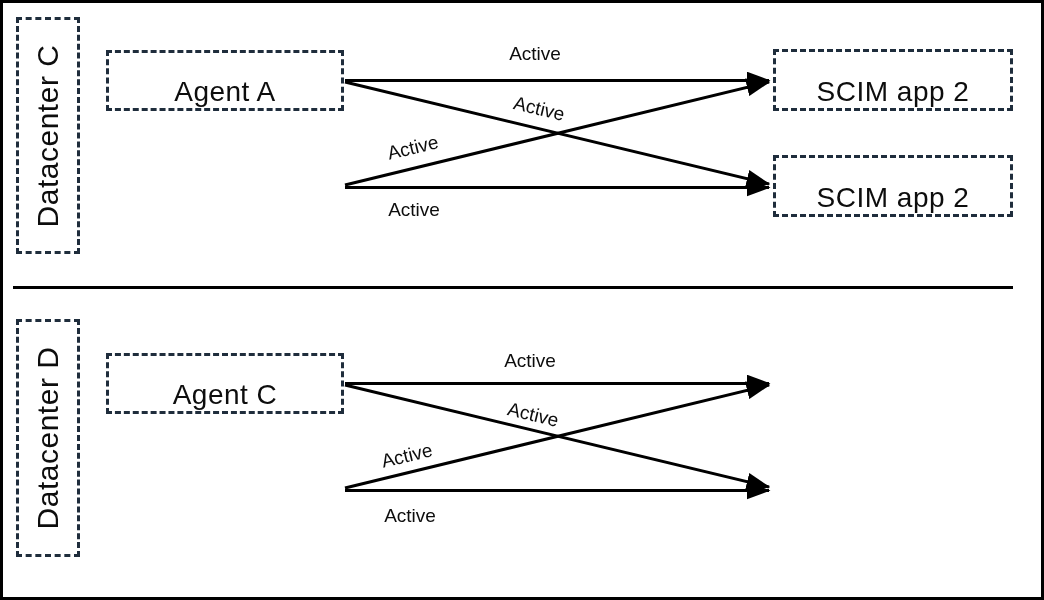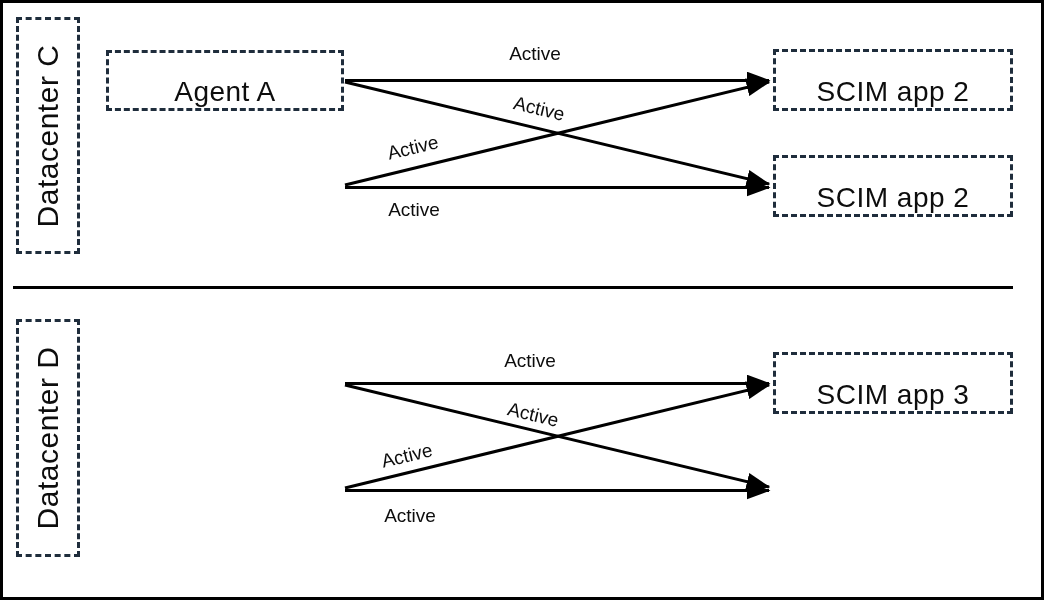--- a/index.html
+++ b/index.html
@@ -117,23 +117,23 @@
   <span class="edge-label rot-down" style="left:536px; top:106px;">Active</span>
   <span class="edge-label rot-up" style="left:410px; top:145px;">Active</span>
   <span class="edge-label" style="left:411px; top:207px;">Active</span>
 
   <div class="divider"></div>
 
   <div class="dc-box" style="left:13px; top:316px; width:64px; height:238px;">
     <span class="dc-label">Datacenter D</span>
   </div>
 
+  <div class="node agent-box" style="top:350px;">
+    <span>Agent C</span>
+  </div>
 
-  <div class="node app-box" style="top:349px;">
-    <span>SCIM app 3</span>
-  </div>
 
   <span class="edge-label" style="left:527px; top:358px;">Active</span>
   <span class="edge-label rot-down" style="left:530px; top:412px;">Active</span>
   <span class="edge-label rot-up" style="left:404px; top:453px;">Active</span>
   <span class="edge-label" style="left:407px; top:513px;">Active</span>
 
 </div>
 
 </body></html>

